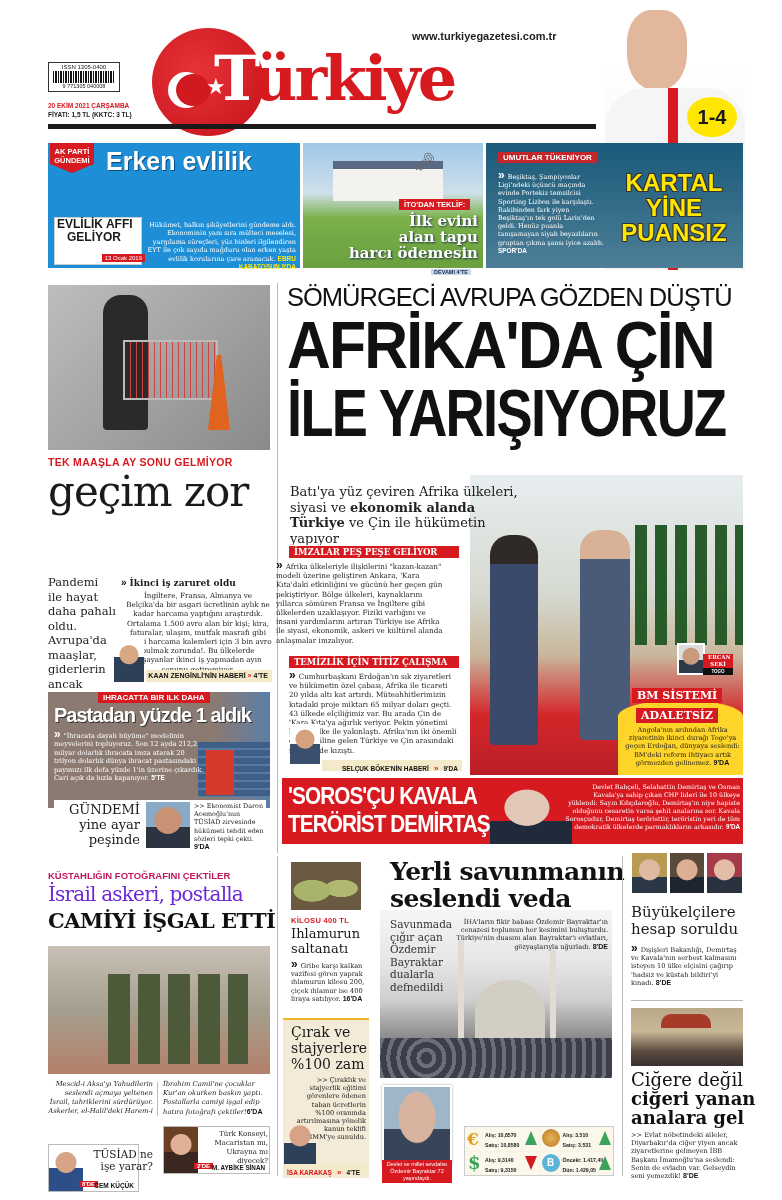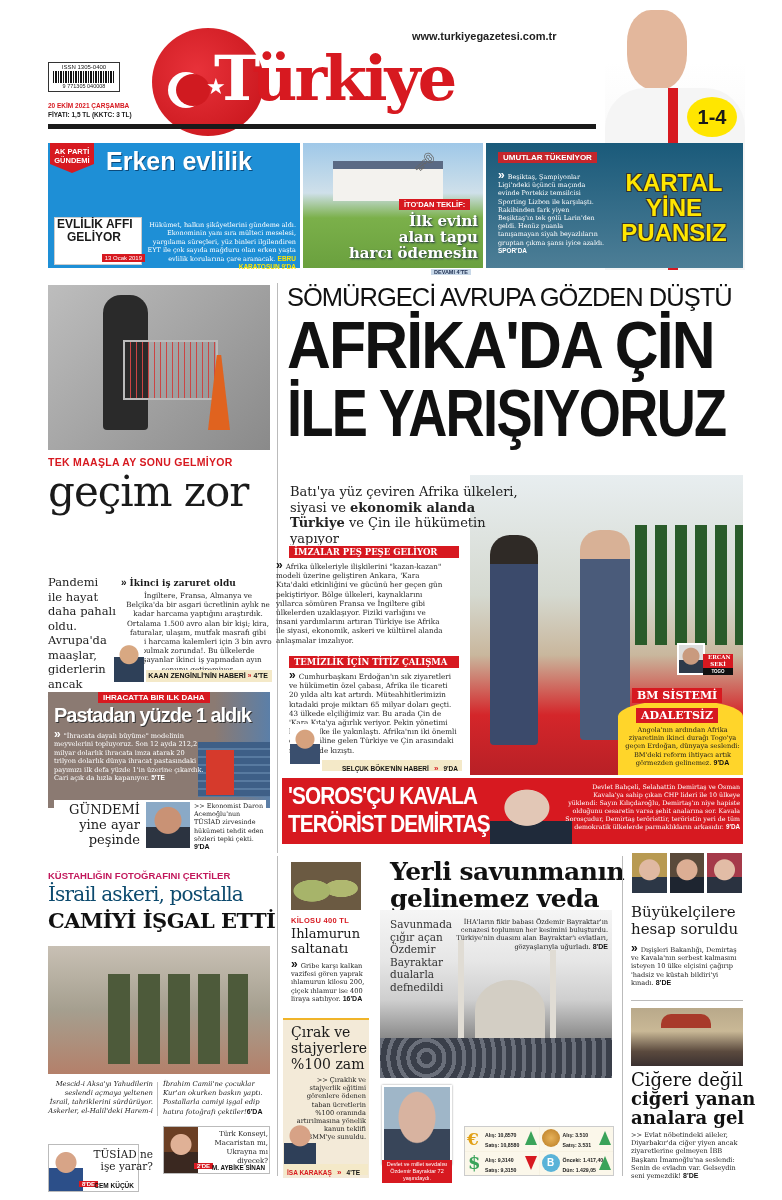--- a/index.html
+++ b/index.html
@@ -127,21 +127,21 @@
     </div>
     <div class="abs" style="left:92px;top:2px;width:44px;height:46px;background:radial-gradient(circle at 50% 40%,#c99275 0 13px,transparent 14px),linear-gradient(180deg,#8aa9c6 55%,#2b3340 55%)"></div>
     <div class="abs" style="left:140px;top:2px;width:72px;font-size:6.4px;line-height:8.2px">
       <span>&gt;&gt; Ekonomist Daron Acemoğlu'nun TÜSİAD zirvesinde hükümeti tehdit eden sözleri tepki çekti.</span>
       <span class="ref">9'DA</span>
     </div>
   </div>
 </div>
 
 <div class="abs sans" style="left:48px;top:870px;font-size:9.5px;font-weight:bold;color:#c2185b">KÜSTAHLIĞIN FOTOĞRAFINI ÇEKTİLER</div>
-<div class="abs" style="left:48px;top:882px;font-size:20px;letter-spacing:-.8px;color:#0c4a6e">İsrail askeri, postalla</div>
+<div class="abs" style="left:48px;top:882px;font-size:20px;letter-spacing:-.8px;color:#6d28d9">İsrail askeri, postalla</div>
 <div class="abs" style="left:48px;top:908px;font-size:21px;font-weight:bold;letter-spacing:-.5px;color:#111">CAMİYİ İŞGAL ETTİ</div>
 <div class="abs photo" style="left:48px;top:946px;width:222px;height:128px;background:linear-gradient(180deg,#c8c0b4 0%,#a59f8f 50%,#b4806a 100%)">
   <div class="abs" style="left:60px;top:28px;width:140px;height:90px;background:repeating-linear-gradient(90deg,#4d5a3a 0 22px,transparent 22px 30px)"></div>
 </div>
 <div class="abs" style="left:48px;top:1080px;width:105px;font-size:6.8px;line-height:9px;font-style:italic;text-align:right">Mescid-i Aksa'yı Yahudilerin seslendi açmaya yeltenen İsrail, tahriklerini sürdürüyor. Askerler, el-Halil'deki Harem-i</div>
 <div class="abs vr" style="left:157px;top:1082px;height:34px"></div>
 <div class="abs" style="left:163px;top:1080px;width:110px;font-size:6.8px;line-height:9px;font-style:italic">
   <span>İbrahim Camii'ne çocuklar Kur'an okurken baskın yaptı. Postallarla camiyi işgal edip hatıra fotoğrafı çektiler!</span><span class="ref" style="font-style:normal">6'DA</span>
 </div>
 
@@ -238,21 +238,21 @@
 <div class="abs" style="left:293px;top:1076px;width:73px;text-align:right;font-size:6.6px;line-height:8.2px">&gt;&gt; Çıraklık ve stajyerlik eğitimi görenlere ödenen taban ücretlerin %100 oranında artırılmasına yönelik kanun teklifi TBMM'ye sunuldu.</div>
 <div class="abs" style="left:284px;top:1120px;width:32px;height:44px;background:radial-gradient(circle at 50% 36%,#d7a286 0 10px,transparent 11px),linear-gradient(180deg,transparent 52%,#2e3f58 52%)"></div>
 <div class="abs" style="left:284px;top:1164px;width:84px;height:11px;background:#f4e9c8;line-height:11px;padding-left:3px">
   <span class="ref red" style="font-size:6.5px;color:#d71920">İSA KARAKAŞ</span>
   <span class="red sans" style="font-weight:bold;font-size:8px">»</span>
   <span class="ref" style="font-size:6.5px">4'TE</span>
 </div>
 
 <div class="abs" style="left:390px;top:858px;font-size:25px;line-height:27px;font-weight:bold;letter-spacing:-.5px;color:#111">
   <div>Yerli savunmanın</div>
-  <div>gelinemez veda</div>
+  <div>seslendi veda</div>
 </div>
 <div class="abs photo" style="left:380px;top:910px;width:232px;height:128px;background:linear-gradient(180deg,#f5f5f5 0%,#e6e6e6 40%,#cfcfcf 70%,#8a8a8a 100%)">
   <div class="abs" style="left:78px;top:30px;width:6px;height:100px;background:#e0dcd4"></div>
   <div class="abs" style="left:170px;top:40px;width:6px;height:90px;background:#e0dcd4"></div>
   <div class="abs" style="left:95px;top:70px;width:70px;height:60px;border-radius:50% 50% 0 0;background:#d3cec4"></div>
 </div>
 <div class="abs" style="left:390px;top:918px;width:55px;font-size:10.5px;line-height:12.5px;color:#333">Savunmada çığır açan Özdemir Bayraktar dualarla defnedildi</div>
 <div class="abs" style="left:452px;top:918px;width:156px;text-align:right;font-size:6.6px;line-height:8.2px">
   <span>İHA'ların fikir babası Özdemir Bayraktar'ın cenazesi toplumun her kesimini buluşturdu. Türkiye'nin duasını alan Bayraktar'ı evlatları, gözyaşlarıyla uğurladı.</span>
   <span class="ref">8'DE</span>

